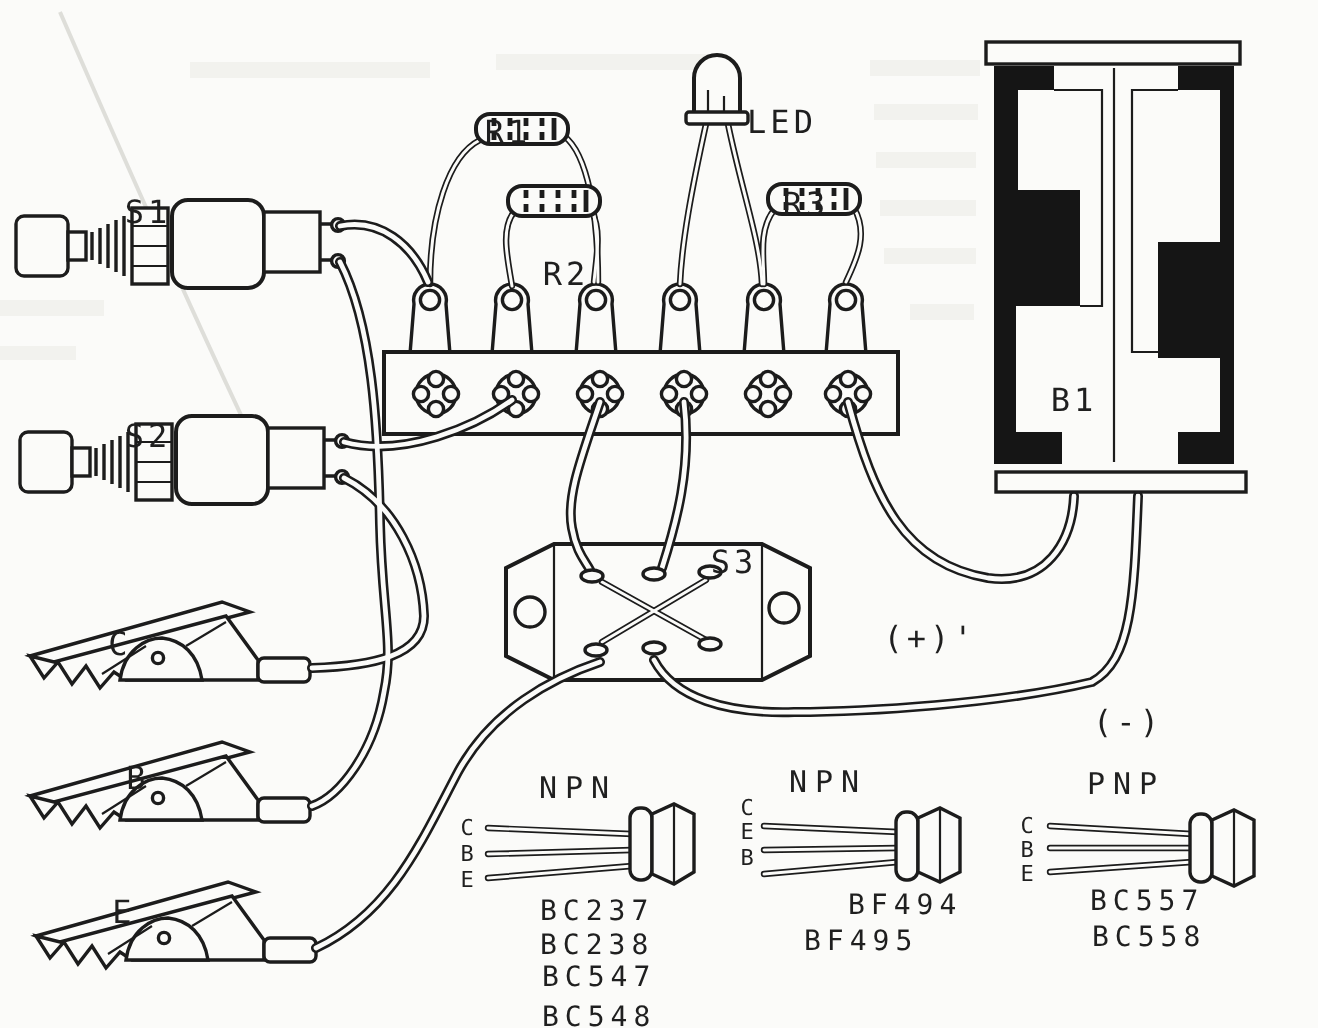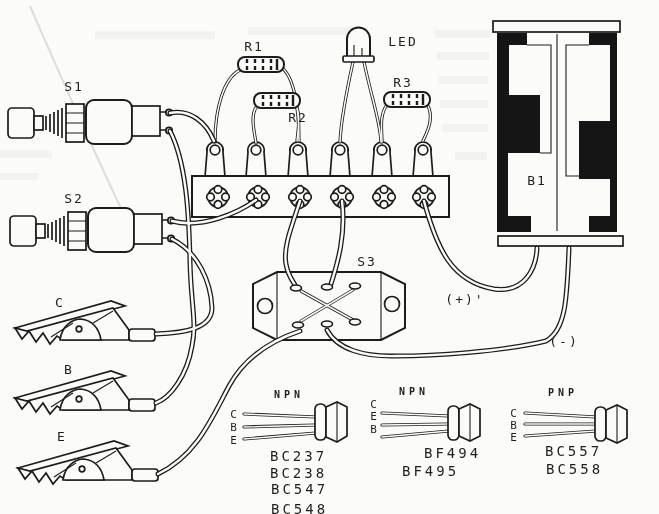--- a/index.html
+++ b/index.html
@@ -1,23 +1,23 @@
 <!DOCTYPE html>
 <html><head>
 <meta charset="utf-8">
 <style>
   html,body{margin:0;padding:0;background:#ffffff;}
   .stage{position:relative;width:659px;height:514px;background:#fbfbf9;overflow:hidden;
          font-family:"DejaVu Sans Mono","Liberation Mono",monospace;color:#1f1f1f;}
   .stage svg{position:absolute;left:0;top:0;}
-  .lbl{position:absolute;transform:translate(-50%,-50%);font-size:13px;letter-spacing:2px;
-       white-space:nowrap;}
+  .lbl{position:absolute;transform:translate(-50%,-50%);font-size:16px;letter-spacing:2px;
+       white-space:nowrap;margin-top:20px;}
   .pin{position:absolute;transform:translate(-50%,-50%);font-size:11px;letter-spacing:1px;white-space:nowrap;}
   .model{position:absolute;transform:translate(0,-50%);font-size:14px;letter-spacing:3px;white-space:nowrap;}
-  .type{position:absolute;transform:translate(-50%,-50%);font-size:10px;letter-spacing:4px;white-space:nowrap;font-weight:bold;}
+  .type{position:absolute;transform:translate(-50%,-50%);font-size:15px;letter-spacing:4px;white-space:nowrap;}
   
   .ln{fill:none;stroke:#1c1c1c;stroke-width:1.7;}
   .fw{fill:#fbfbf9;stroke:#1c1c1c;stroke-width:1.7;}
   .fw2{fill:#fbfbf9;stroke:#1c1c1c;stroke-width:2;}
   .blk{fill:#151515;stroke:none;}
   .thin{fill:none;stroke:#1c1c1c;stroke-width:1.1;}
   #wires path{fill:none;stroke:#1c1c1c;stroke-width:5;stroke-linecap:round;}
   #wires path.i{stroke:#fbfbf9;stroke-width:2.4;}
   #leads path{fill:none;stroke:#1c1c1c;stroke-width:3.2;stroke-linecap:round;}
   #leads path.i{stroke:#fbfbf9;stroke-width:1.5;}
@@ -227,23 +227,23 @@
   <g>
     <rect class="fw" x="595" y="407" width="11" height="34" rx="5"></rect>
     <path class="fw" d="M606,410 L617,405 L627,410 L627,438 L617,443 L606,438 Z"></path>
     <path class="thin" d="M617,405 V443"></path>
   </g>
 </svg>
 
 <div class="lbl" style="left:74px;top:86px">S1</div>
 <div class="lbl" style="left:74px;top:198px">S2</div>
 <div class="lbl" style="left:254px;top:46px">R1</div>
-<div class="lbl" style="left:298px;top:117px">R2</div>
+<div class="lbl" style="left:283px;top:117px">R2</div>
 <div class="lbl" style="left:403px;top:82px">R3</div>
-<div class="lbl" style="left:403px;top:41px">LED</div>
+<div class="lbl" style="left:391px;top:41px">LED</div>
 <div class="lbl" style="left:367px;top:261px">S3</div>
 <div class="lbl" style="left:537px;top:180px">B1</div>
 <div class="lbl" style="left:465px;top:299px">(+)'</div>
 <div class="lbl" style="left:564px;top:341px">(-)</div>
 <div class="lbl" style="left:60px;top:302px">C</div>
 <div class="lbl" style="left:69px;top:369px">B</div>
 <div class="lbl" style="left:62px;top:436px">E</div>
 
 <div class="type" style="left:289px;top:394px">NPN</div>
 <div class="pin" style="left:234px;top:414px">C</div>

